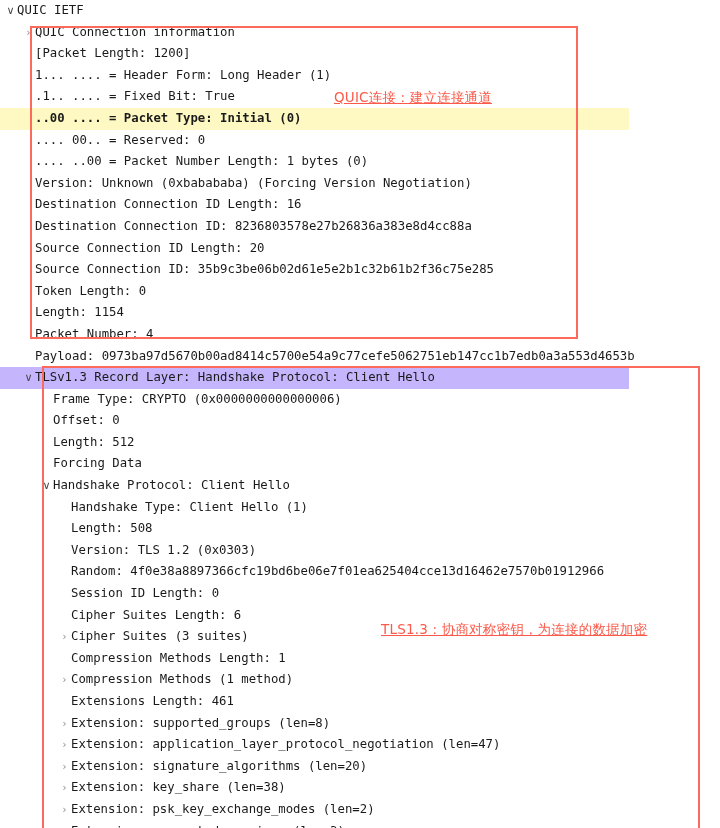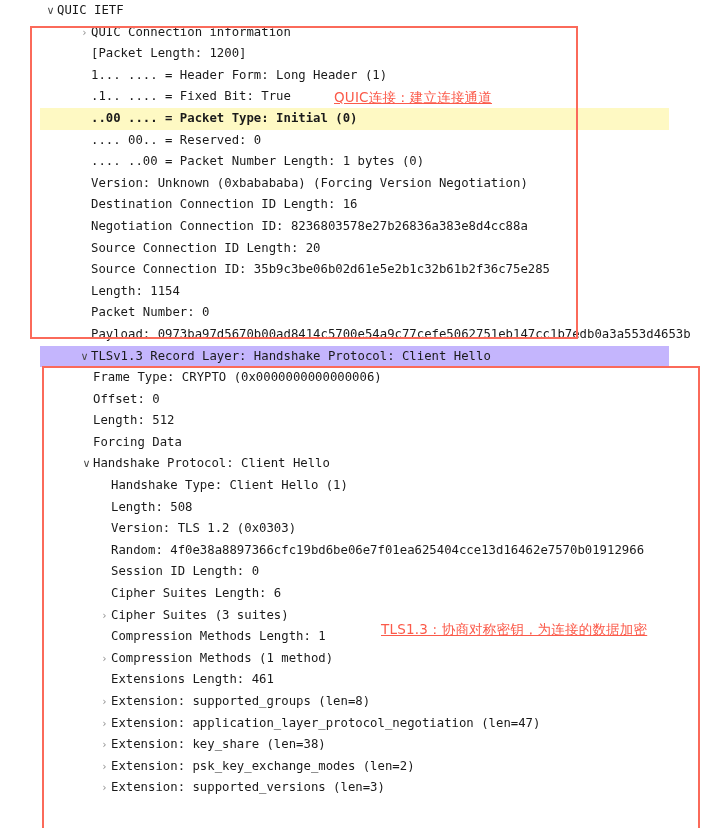--- a/index.html
+++ b/index.html
@@ -14,21 +14,20 @@
     overflow: hidden;
     font-family: "DejaVu Sans Mono", "Liberation Mono", monospace;
   }
 
   #tree {
     position: absolute;
     left: 0;
     top: 0;
     width: 629px;
     height: 828px;
-    padding-left: 40px;
   }
 
   .row {
     position: relative;
     height: 21.6px;
     line-height: 21.6px;
     white-space: nowrap;
     font-size: 12.3px;
     color: #1a1a1a;
     letter-spacing: 0px;
@@ -49,21 +48,21 @@
   .twisty.none { color: transparent; }
   .twisty.open {
     color: #4a4a4a;
     font-size: 11px;
   }
 
   .label { display: inline; }
 
   
   .i0 { padding-left: 4px; }
-  .i1 { padding-left: 22px; margin-left: 16px; }
+  .i1 { padding-left: 22px; }
   .i2 { padding-left: 40px; }
   .i3 { padding-left: 58px; }
 
   
   .redbox {
     position: absolute;
     border: 2px solid #fb6a5a;
     box-sizing: border-box;
     pointer-events: none;
     background: transparent;
@@ -100,44 +99,46 @@
     <div class="row"><span class="i0"><span class="twisty open">∨</span><span class="label">QUIC IETF</span></span></div>
     <div class="row"><span class="i1"><span class="twisty">›</span><span class="label">QUIC Connection information</span></span></div>
     <div class="row"><span class="i1"><span class="twisty none">›</span><span class="label">[Packet Length: 1200]</span></span></div>
     <div class="row"><span class="i1"><span class="twisty none">›</span><span class="label">1... .... = Header Form: Long Header (1)</span></span></div>
     <div class="row"><span class="i1"><span class="twisty none">›</span><span class="label">.1.. .... = Fixed Bit: True</span></span></div>
     <div class="row sel-blue"><span class="i1"><span class="twisty none">›</span><span class="label">..00 .... = Packet Type: Initial (0)</span></span></div>
     <div class="row"><span class="i1"><span class="twisty none">›</span><span class="label">.... 00.. = Reserved: 0</span></span></div>
     <div class="row"><span class="i1"><span class="twisty none">›</span><span class="label">.... ..00 = Packet Number Length: 1 bytes (0)</span></span></div>
     <div class="row"><span class="i1"><span class="twisty none">›</span><span class="label">Version: Unknown (0xbabababa) (Forcing Version Negotiation)</span></span></div>
     <div class="row"><span class="i1"><span class="twisty none">›</span><span class="label">Destination Connection ID Length: 16</span></span></div>
-    <div class="row"><span class="i1"><span class="twisty none">›</span><span class="label">Negotiation Connection ID: 8236803578e27b26836a383e8d4cc88a</span></span></div>
+    <div class="row"><span class="i1"><span class="twisty none">›</span><span class="label">Destination Connection ID: 8236803578e27b26836a383e8d4cc88a</span></span></div>
     <div class="row"><span class="i1"><span class="twisty none">›</span><span class="label">Source Connection ID Length: 20</span></span></div>
     <div class="row"><span class="i1"><span class="twisty none">›</span><span class="label">Source Connection ID: 35b9c3be06b02d61e5e2b1c32b61b2f36c75e285</span></span></div>
+    <div class="row"><span class="i1"><span class="twisty none">›</span><span class="label">Token Length: 0</span></span></div>
     <div class="row"><span class="i1"><span class="twisty none">›</span><span class="label">Length: 1154</span></span></div>
-    <div class="row"><span class="i1"><span class="twisty none">›</span><span class="label">Packet Number: 0</span></span></div>
+    <div class="row"><span class="i1"><span class="twisty none">›</span><span class="label">Packet Number: 4</span></span></div>
     <div class="row"><span class="i1"><span class="twisty none">›</span><span class="label">Payload: 0973ba97d5670b00ad8414c5700e54a9c77cefe5062751eb147cc1b7edb0a3a553d4653b</span></span></div>
     <div class="row sel-gray"><span class="i1"><span class="twisty open">∨</span><span class="label">TLSv1.3 Record Layer: Handshake Protocol: Client Hello</span></span></div>
     <div class="row"><span class="i2"><span class="twisty none">›</span><span class="label">Frame Type: CRYPTO (0x0000000000000006)</span></span></div>
     <div class="row"><span class="i2"><span class="twisty none">›</span><span class="label">Offset: 0</span></span></div>
     <div class="row"><span class="i2"><span class="twisty none">›</span><span class="label">Length: 512</span></span></div>
     <div class="row"><span class="i2"><span class="twisty none">›</span><span class="label">Forcing Data</span></span></div>
     <div class="row"><span class="i2"><span class="twisty open">∨</span><span class="label">Handshake Protocol: Client Hello</span></span></div>
     <div class="row"><span class="i3"><span class="twisty none">›</span><span class="label">Handshake Type: Client Hello (1)</span></span></div>
     <div class="row"><span class="i3"><span class="twisty none">›</span><span class="label">Length: 508</span></span></div>
     <div class="row"><span class="i3"><span class="twisty none">›</span><span class="label">Version: TLS 1.2 (0x0303)</span></span></div>
     <div class="row"><span class="i3"><span class="twisty none">›</span><span class="label">Random: 4f0e38a8897366cfc19bd6be06e7f01ea625404cce13d16462e7570b01912966</span></span></div>
     <div class="row"><span class="i3"><span class="twisty none">›</span><span class="label">Session ID Length: 0</span></span></div>
     <div class="row"><span class="i3"><span class="twisty none">›</span><span class="label">Cipher Suites Length: 6</span></span></div>
     <div class="row"><span class="i3"><span class="twisty">›</span><span class="label">Cipher Suites (3 suites)</span></span></div>
     <div class="row"><span class="i3"><span class="twisty none">›</span><span class="label">Compression Methods Length: 1</span></span></div>
     <div class="row"><span class="i3"><span class="twisty">›</span><span class="label">Compression Methods (1 method)</span></span></div>
     <div class="row"><span class="i3"><span class="twisty none">›</span><span class="label">Extensions Length: 461</span></span></div>
     <div class="row"><span class="i3"><span class="twisty">›</span><span class="label">Extension: supported_groups (len=8)</span></span></div>
     <div class="row"><span class="i3"><span class="twisty">›</span><span class="label">Extension: application_layer_protocol_negotiation (len=47)</span></span></div>
+    <div class="row"><span class="i3"><span class="twisty">›</span><span class="label">Extension: signature_algorithms (len=20)</span></span></div>
     <div class="row"><span class="i3"><span class="twisty">›</span><span class="label">Extension: key_share (len=38)</span></span></div>
     <div class="row"><span class="i3"><span class="twisty">›</span><span class="label">Extension: psk_key_exchange_modes (len=2)</span></span></div>
     <div class="row"><span class="i3"><span class="twisty">›</span><span class="label">Extension: supported_versions (len=3)</span></span></div>
   </div>
 
 <div class="redbox" id="redbox-quic"></div>
 <div class="redbox" id="redbox-tls"></div>
 
 <div class="annot" id="annot-quic">QUIC连接：建立连接通道</div>
 <div class="annot" id="annot-tls">TLS1.3：协商对称密钥，为连接的数据加密</div>

